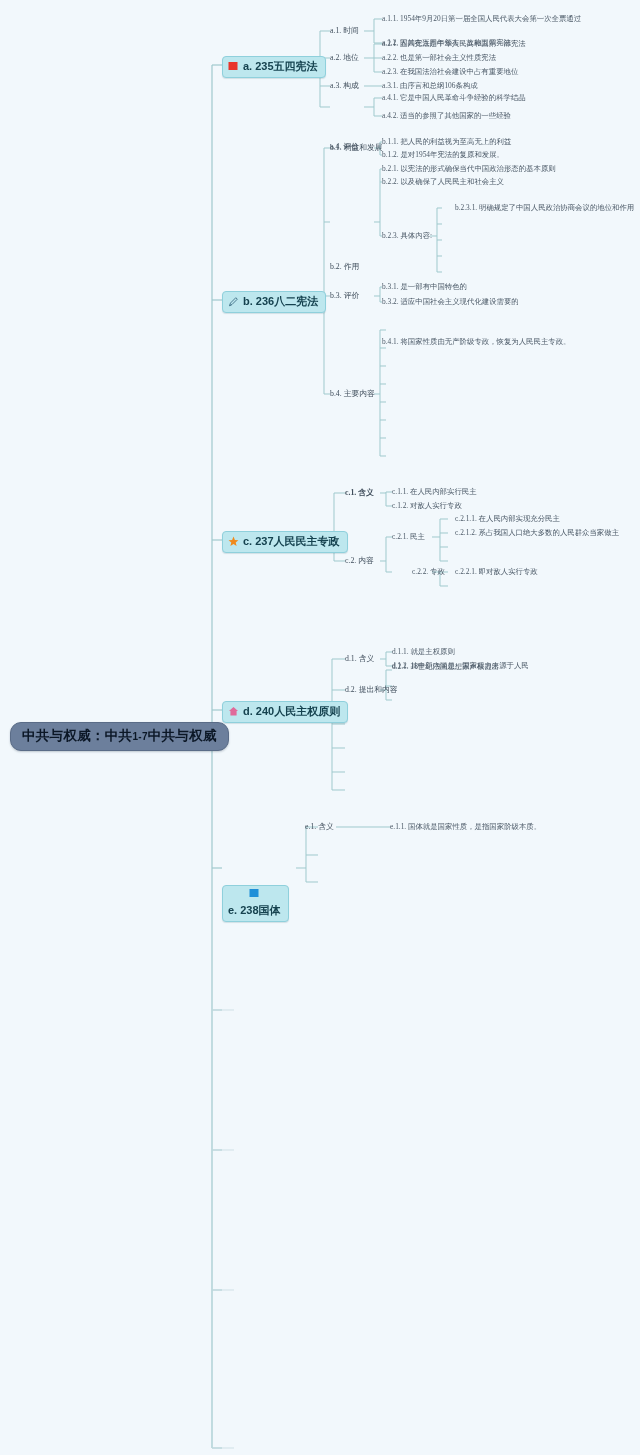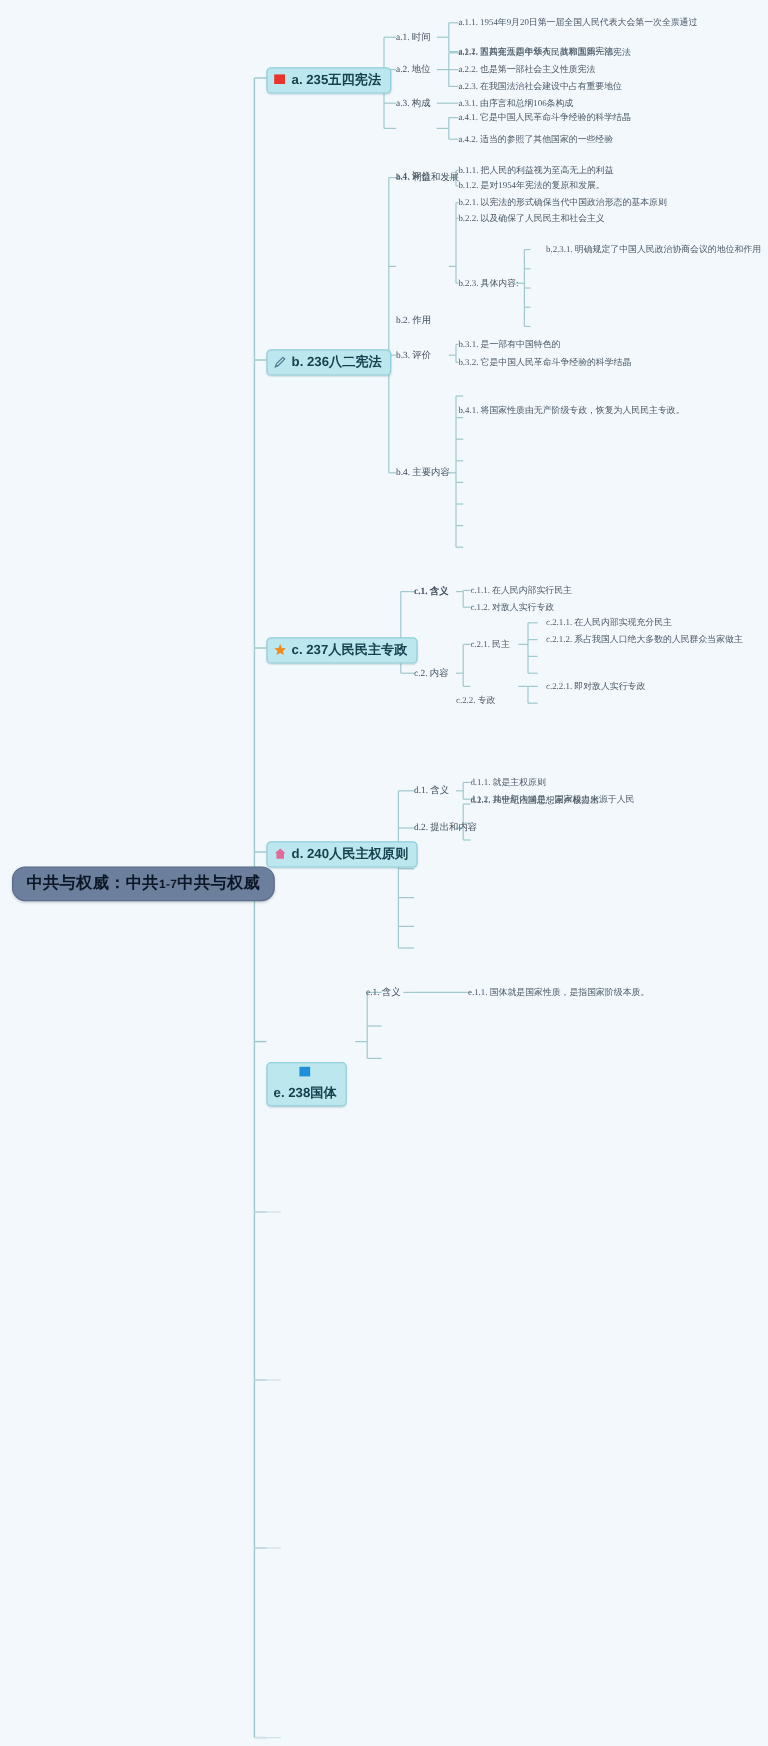--- a/index.html
+++ b/index.html
@@ -241,31 +241,31 @@
       <div class="node leaf l2" style="left: 330px; top: 143px;">b.1. 利益和发展</div>
       <div class="node leaf " style="left: 382px; top: 137px;">b.1.1. 把人民的利益视为至高无上的利益</div>
       <div class="node leaf " style="left: 382px; top: 150px;">b.1.2. 是对1954年宪法的复原和发展。</div>
       <div class="node leaf l2" style="left: 330px; top: 217px; margin-top: 45px;">b.2. 作用</div>
       <div class="node leaf " style="left: 382px; top: 164px;">b.2.1. 以宪法的形式确保当代中国政治形态的基本原则</div>
       <div class="node leaf " style="left: 382px; top: 177px;">b.2.2. 以及确保了人民民主和社会主义</div>
       <div class="node leaf " style="left: 382px; top: 231px;">b.2.3. 具体内容:</div>
       <div class="node leaf " style="left: 455px; top: 203px;">b.2.3.1. 明确规定了中国人民政治协商会议的地位和作用</div>
       <div class="node leaf l2" style="left: 330px; top: 291px;">b.3. 评价</div>
       <div class="node leaf " style="left: 382px; top: 282px;">b.3.1. 是一部有中国特色的</div>
-      <div class="node leaf " style="left: 382px; top: 297px;">b.3.2. 它是中国人民革命斗争经验的科学结晶</div>
+      <div class="node leaf " style="left: 382px; top: 297px;">b.3.2. 适应中国社会主义现代化建设需要的</div>
       <div class="node leaf l2" style="left: 330px; top: 389px;">b.4. 主要内容</div>
       <div class="node leaf " style="left: 382px; top: 325px; margin-top: 12px;">b.4.1. 将国家性质由无产阶级专政，恢复为人民民主专政。</div>
       <div class="node leaf l2" style="left: 345px; top: 488px; font-weight: bold;">c.1. 含义</div>
       <div class="node leaf " style="left: 392px; top: 487px;">c.1.1. 在人民内部实行民主</div>
       <div class="node leaf " style="left: 392px; top: 501px;">c.1.2. 对敌人实行专政</div>
       <div class="node leaf l2" style="left: 345px; top: 556px;">c.2. 内容</div>
       <div class="node leaf " style="left: 392px; top: 532px;">c.2.1. 民主</div>
       <div class="node leaf " style="left: 455px; top: 514px;">c.2.1.1. 在人民内部实现充分民主</div>
       <div class="node leaf " style="left: 455px; top: 528px;">c.2.1.2. 系占我国人口绝大多数的人民群众当家做主</div>
-      <div class="node leaf " style="left: 380px; top: 567px; margin-top: 12px;">c.2.2. 专政</div>
+      <div class="node leaf " style="left: 412px; top: 567px;">c.2.2. 专政</div>
       <div class="node leaf " style="left: 455px; top: 567px;">c.2.2.1. 即对敌人实行专政</div>
       <div class="node leaf l2" style="left: 345px; top: 654px;">d.1. 含义</div>
       <div class="node leaf " style="left: 392px; top: 647px;">d.1.1. 就是主权原则</div>
       <div class="node leaf " style="left: 392px; top: 661px;">d.1.2. 其中新内涵是，国家权力来源于人民</div>
       <div class="node leaf l2" style="left: 345px; top: 685px;">d.2. 提出和内容</div>
       <div class="node leaf " style="left: 392px; top: 662px;">d.2.1. 18世纪法国思想家卢梭提出</div>
       <div class="node leaf l2" style="left: 305px; top: 822px;">e.1. 含义</div>
       <div class="node leaf " style="left: 390px; top: 822px;">e.1.1. 国体就是国家性质，是指国家阶级本质。</div>
     </div>
 </div>

